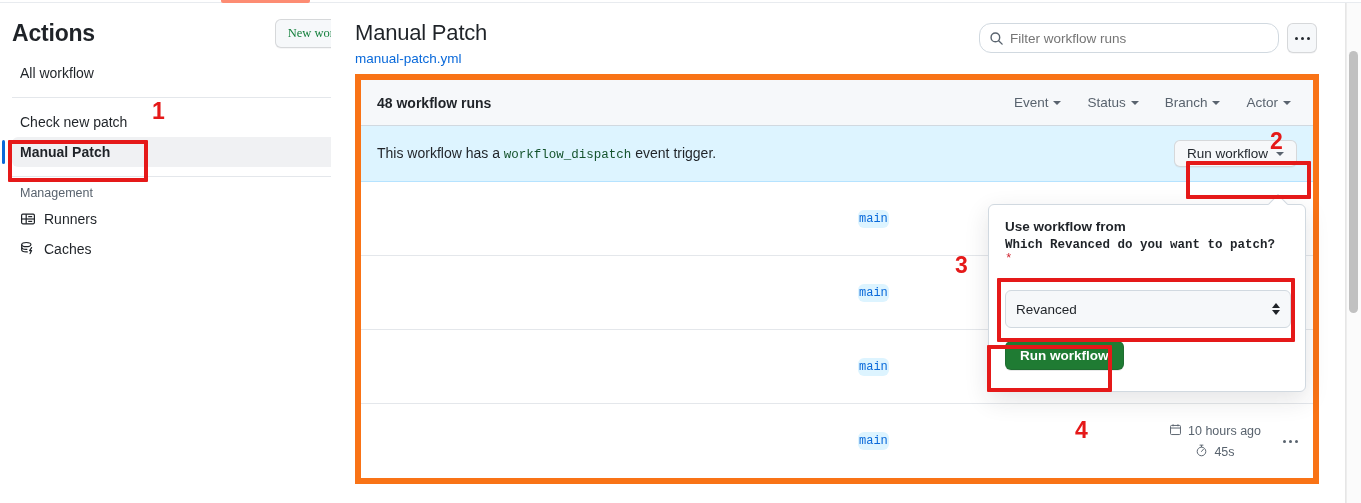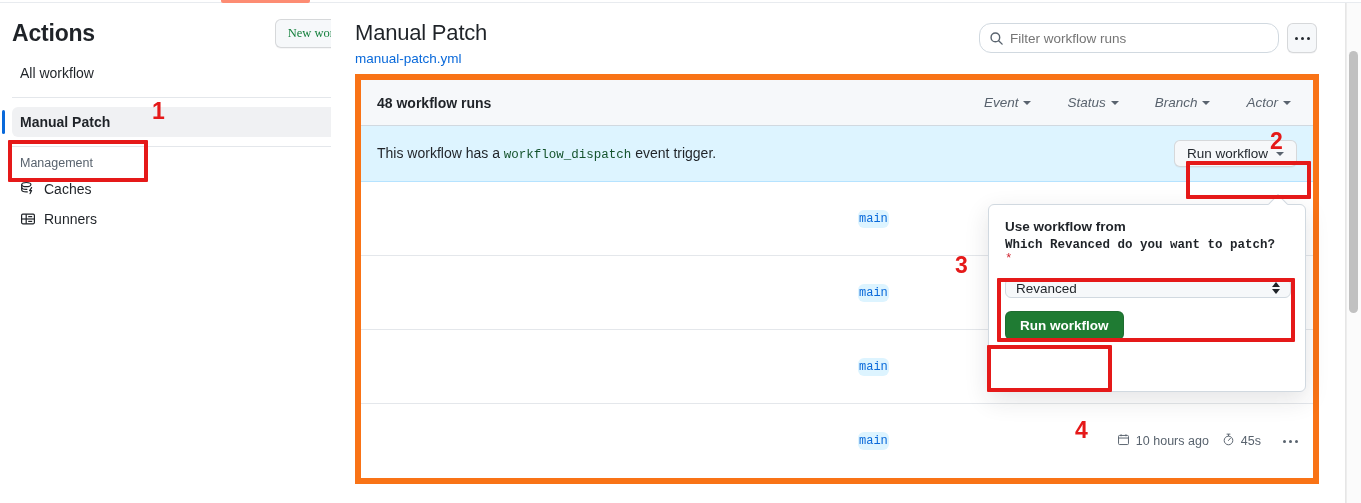--- a/index.html
+++ b/index.html
@@ -85,21 +85,21 @@
   
   .runs-panel {
     margin:8px 24px 0 24px; border:6px solid #f97316;
     border-radius:0; overflow:hidden; background:#fff;
   }
   .runs-header {
     height:46px; background:#f6f8fa; border-bottom:1px solid #d1d9e0;
     display:flex; align-items:center; padding:0 16px; gap:10px;
   }
   .runs-count { font-size:14px; font-weight:600; color:#1f2328; flex:1 1 auto; }
-  .filters { display:flex; align-items:center; gap:36px; padding-right:6px;font-style:italic; }
+  .filters { display:flex; align-items:center; gap:26px; padding-right:6px; }
   .filter-btn { font-size:13.5px; color:#59636e; cursor:pointer; display:flex; align-items:center; gap:5px; }
   .caret { width:0;height:0;border-left:4px solid transparent;border-right:4px solid transparent;border-top:4px solid #59636e; }
 
   .dispatch-banner {
     background:#ddf4ff; border-bottom:1px solid #b6e3ff;
     height:56px; display:flex; align-items:center; padding:0 16px;
   }
   .dispatch-text { font-size:14px; color:#1f2328; flex:1 1 auto; }
   .dispatch-text code {
     font-family:"Liberation Mono", monospace; font-size:12.5px;
@@ -113,21 +113,21 @@
   }
 
   
   .run-row { position:relative; height:74px; border-bottom:1px solid #e4e7eb; display:flex; align-items:center; }
   .run-row:last-child { border-bottom:none; }
   .branch-badge {
     position:absolute; left:497px;
     font-family:"Liberation Mono", monospace; font-size:12px;
     color:#0969da; background:#ddf4ff; border-radius:6px; padding:2px 1px;
   }
-  .row-meta { position:absolute; right:52px; display:flex; flex-direction:row; gap:13px; align-items:center; }
+  .row-meta { position:absolute; right:52px; display:flex; flex-direction:column; gap:5px; align-items:center; }
   .meta-line { display:flex; align-items:center; gap:6px; font-size:12.5px; color:#59636e; }
   .row-kebab { position:absolute; right:14px; display:flex; }
   .row-kebab .dot { width:3px;height:3px;border-radius:50%;background:#59636e;margin:0 1.5px; }
 
   
   .wf-dropdown {
     position:absolute; left:988px; top:204px; width:318px; height:188px;
     background:#fff; border:1px solid #d1d9e0; border-radius:6px;
     box-shadow:0 8px 24px rgba(31,35,40,.12); z-index:40;
   }
@@ -143,21 +143,21 @@
     border:1px solid rgba(31,35,40,.15); background:#f6f8fa;
     border-radius:6px; font-size:13px; color:#24292f; padding:5px 10px;
     cursor:pointer; box-shadow:0 1px 0 rgba(31,35,40,.04);
   }
   .dd-question {
     margin-top:4px; font-family:"Liberation Mono", monospace;
     font-size:12.5px; font-weight:700; color:#1f2328;
   }
   .dd-question .req { color:#cf222e; font-weight:400; }
   .dd-select {
-    margin-top:12px; width:286px; height:20px;
+    margin-top:24px; width:286px; height:38px;
     border:1px solid #d1d9e0; border-radius:6px; background:#f6f8fa;
     display:flex; align-items:center; padding:0 10px;
     font-size:13.5px; color:#1f2328; cursor:pointer; position:relative;
   }
   .dd-select .stepper { position:absolute; right:10px; display:flex; flex-direction:column; gap:2px; }
   .dd-select .stepper i {
     display:block; width:0;height:0;border-left:4px solid transparent;border-right:4px solid transparent;
   }
   .dd-select .stepper i.up { border-bottom:5px solid #1f2328; }
   .dd-select .stepper i.dn { border-top:5px solid #1f2328; }
@@ -195,52 +195,55 @@
       <button class="new-workflow-btn">New workflow</button>
     </div>
 
     <div class="sb-list">
       <div class="sb-item">
         <span>All workflow</span>
       </div>
 
       <div class="sb-divider"></div>
 
+      <div class="sb-item">
+        <span>Check new patch</span>
+      </div>
 
       <div class="sb-item selected">
         <span>Manual Patch</span>
       </div>
 
       <div class="sb-divider"></div>
 
       <div class="sb-section-label">Management</div>
-
-      <div class="sb-item">
-        <span class="sb-icon">
-          <svg width="16" height="16" viewBox="0 0 16 16" fill="none" stroke="#1f2328" stroke-width="1.2">
-            <ellipse cx="6.3" cy="3.6" rx="4.6" ry="2.1"></ellipse>
-            <path d="M1.7 3.6v5.2c0 1.16 2.06 2.1 4.6 2.1 .5 0 .98-.04 1.43-.1"></path>
-            <path d="M1.7 6.3c0 1.16 2.06 2.1 4.6 2.1 .35 0 .7-.02 1.02-.05"></path>
-            <path d="M11.6 6.6 L9.6 9.6 H11.6 L10.1 12.6" stroke-linejoin="round" stroke-linecap="round"></path>
-          </svg>
-        </span>
-        <span>Caches</span>
-      </div>
 
       <div class="sb-item">
         <span class="sb-icon">
           <svg width="16" height="16" viewBox="0 0 16 16" fill="none" stroke="#1f2328" stroke-width="1.2">
             <rect x="1.6" y="3.2" width="12.8" height="9.6" rx="1.2"></rect>
             <line x1="1.6" y1="8" x2="14.4" y2="8"></line>
             <line x1="6.2" y1="3.2" x2="6.2" y2="12.8"></line>
             <line x1="8.2" y1="5.6" x2="12.2" y2="5.6"></line>
             <line x1="8.2" y1="10.4" x2="12.2" y2="10.4"></line>
           </svg>
         </span>
         <span>Runners</span>
+      </div>
+
+      <div class="sb-item">
+        <span class="sb-icon">
+          <svg width="16" height="16" viewBox="0 0 16 16" fill="none" stroke="#1f2328" stroke-width="1.2">
+            <ellipse cx="6.3" cy="3.6" rx="4.6" ry="2.1"></ellipse>
+            <path d="M1.7 3.6v5.2c0 1.16 2.06 2.1 4.6 2.1 .5 0 .98-.04 1.43-.1"></path>
+            <path d="M1.7 6.3c0 1.16 2.06 2.1 4.6 2.1 .35 0 .7-.02 1.02-.05"></path>
+            <path d="M11.6 6.6 L9.6 9.6 H11.6 L10.1 12.6" stroke-linejoin="round" stroke-linecap="round"></path>
+          </svg>
+        </span>
+        <span>Caches</span>
       </div>
     </div>
   </div>
 
   <div class="main">
 
     <div class="main-head">
       <div class="mh-left">
         <div class="page-title">Manual Patch</div>
         <div class="page-sub">manual-patch.yml</div>

